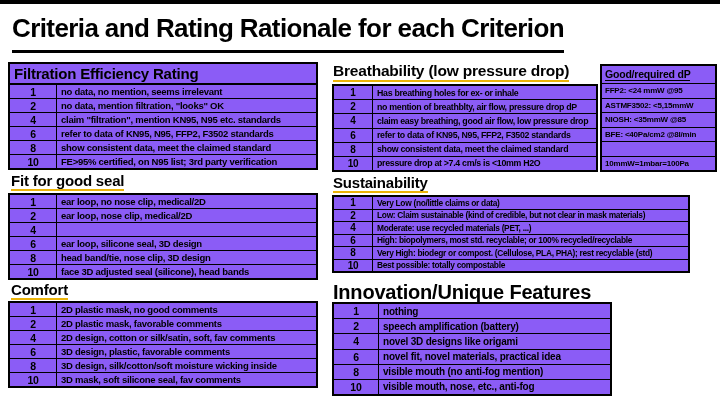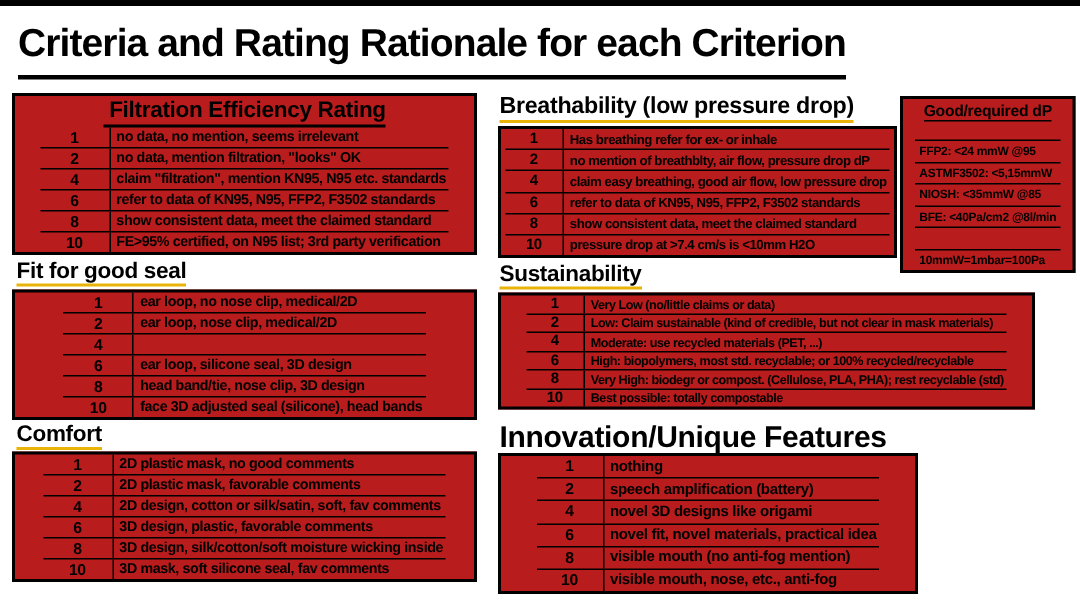--- a/index.html
+++ b/index.html
@@ -18,22 +18,22 @@
   .tbl-title {
     position:absolute; font-size:15px; font-weight:bold; letter-spacing:-0.2px;
     border-bottom:2px solid #eab308; padding-bottom:0px; white-space:nowrap;
   }
   #hdr-breath { left:333px; top:62px; font-size:15.5px; }
   #hdr-fit    { left:11px;  top:172px; }
   #hdr-comfort{ left:11px;  top:281px; }
   #hdr-sustain{ left:333px; top:174px;text-align:center; }
   #hdr-innov  { left:333px; top:281px; font-size:20px; }
 
-  .tbl { position:absolute; border:2px solid #000; background:#b91c1c; box-sizing:border-box;
-         display:flex; flex-direction:column;align-items:center; }
+  .tbl { position:absolute; border:2px solid #000; background:#8b5cf6; box-sizing:border-box;
+         display:flex; flex-direction:column; }
   .tbl-head-boxed {
     font-size:15px; font-weight:bold; letter-spacing:-0.2px;
     padding:1px 0 1px 4px; border-bottom:2px solid #000; white-space:nowrap;
   }
   .rows { display:flex; flex-direction:column; flex:1; }
   .row  { display:flex; flex:1; align-items:center; border-top:1px solid #000; min-height:0; }
   .rows > div.row:first-of-type { border-top:none; }
   .num  {
     width:46px; flex:none; text-align:center; font-weight:bold; font-size:10.5px;
     border-right:1.5px solid #000; align-self:stretch;
@@ -44,21 +44,21 @@
   #tbl-filtration { left:8px;   top:62px;  width:310px; height:108px; font-size:9.5px; letter-spacing:-0.25px; }
   #tbl-fit        { left:8px;   top:193px; width:310px; height:87px;  font-size:9.5px; letter-spacing:-0.25px; }
   #tbl-comfort    { left:8px;   top:301px; width:310px; height:87px;  font-size:9.5px; letter-spacing:-0.25px; }
   #tbl-breath     { left:332px; top:84px;  width:266px; height:88px;  font-size:8.8px; letter-spacing:-0.3px; }
   #tbl-sustain    { left:332px; top:195px; width:358px; height:78px;  font-size:8.4px; letter-spacing:-0.3px; }
   #tbl-innov      { left:332px; top:302px; width:280px; height:94px;  font-size:10px;  letter-spacing:-0.2px; }
   #tbl-breath .num, #tbl-sustain .num { width:38px; font-size:10px; }
   #tbl-innov .num { width:44px; }
 
   
-  #tbl-gooddp { left:600px; top:64px; width:117px; font-size:8px; letter-spacing:-0.2px;gap:10px; }
+  #tbl-gooddp { left:600px; top:64px; width:117px; font-size:8px; letter-spacing:-0.2px; }
   .gd-head { padding:2px 3px 3px 3px; white-space:nowrap; }
   .gd-head span { font-size:10.5px; font-weight:bold; border-bottom:1.5px solid #000; letter-spacing:-0.2px; }
   .gd-row { min-height:13.5px; border-top:1px solid #000; display:flex; align-items:center;
             padding:0 3px; font-weight:bold; white-space:nowrap; overflow:hidden; }
 </style>
 </head>
 <body>
 
 <div class="top-bar"></div>
 
@@ -170,21 +170,21 @@
       </div>
     </div>
 </div>
 
 <div class="tbl-title" id="hdr-breath">Breathability (low pressure drop)</div>
 <div class="tbl" id="tbl-breath">
   <div class="rows">
 
       <div class="row">
         <div class="num">1</div>
-        <div class="desc">Has breathing refer for ex- or inhale</div>
+        <div class="desc">Has breathing holes for ex- or inhale</div>
       </div>
 
       <div class="row">
         <div class="num">2</div>
         <div class="desc">no mention of breathblty, air flow, pressure drop dP</div>
       </div>
 
       <div class="row">
         <div class="num">4</div>
         <div class="desc">claim easy breathing, good air flow, low pressure drop</div>

